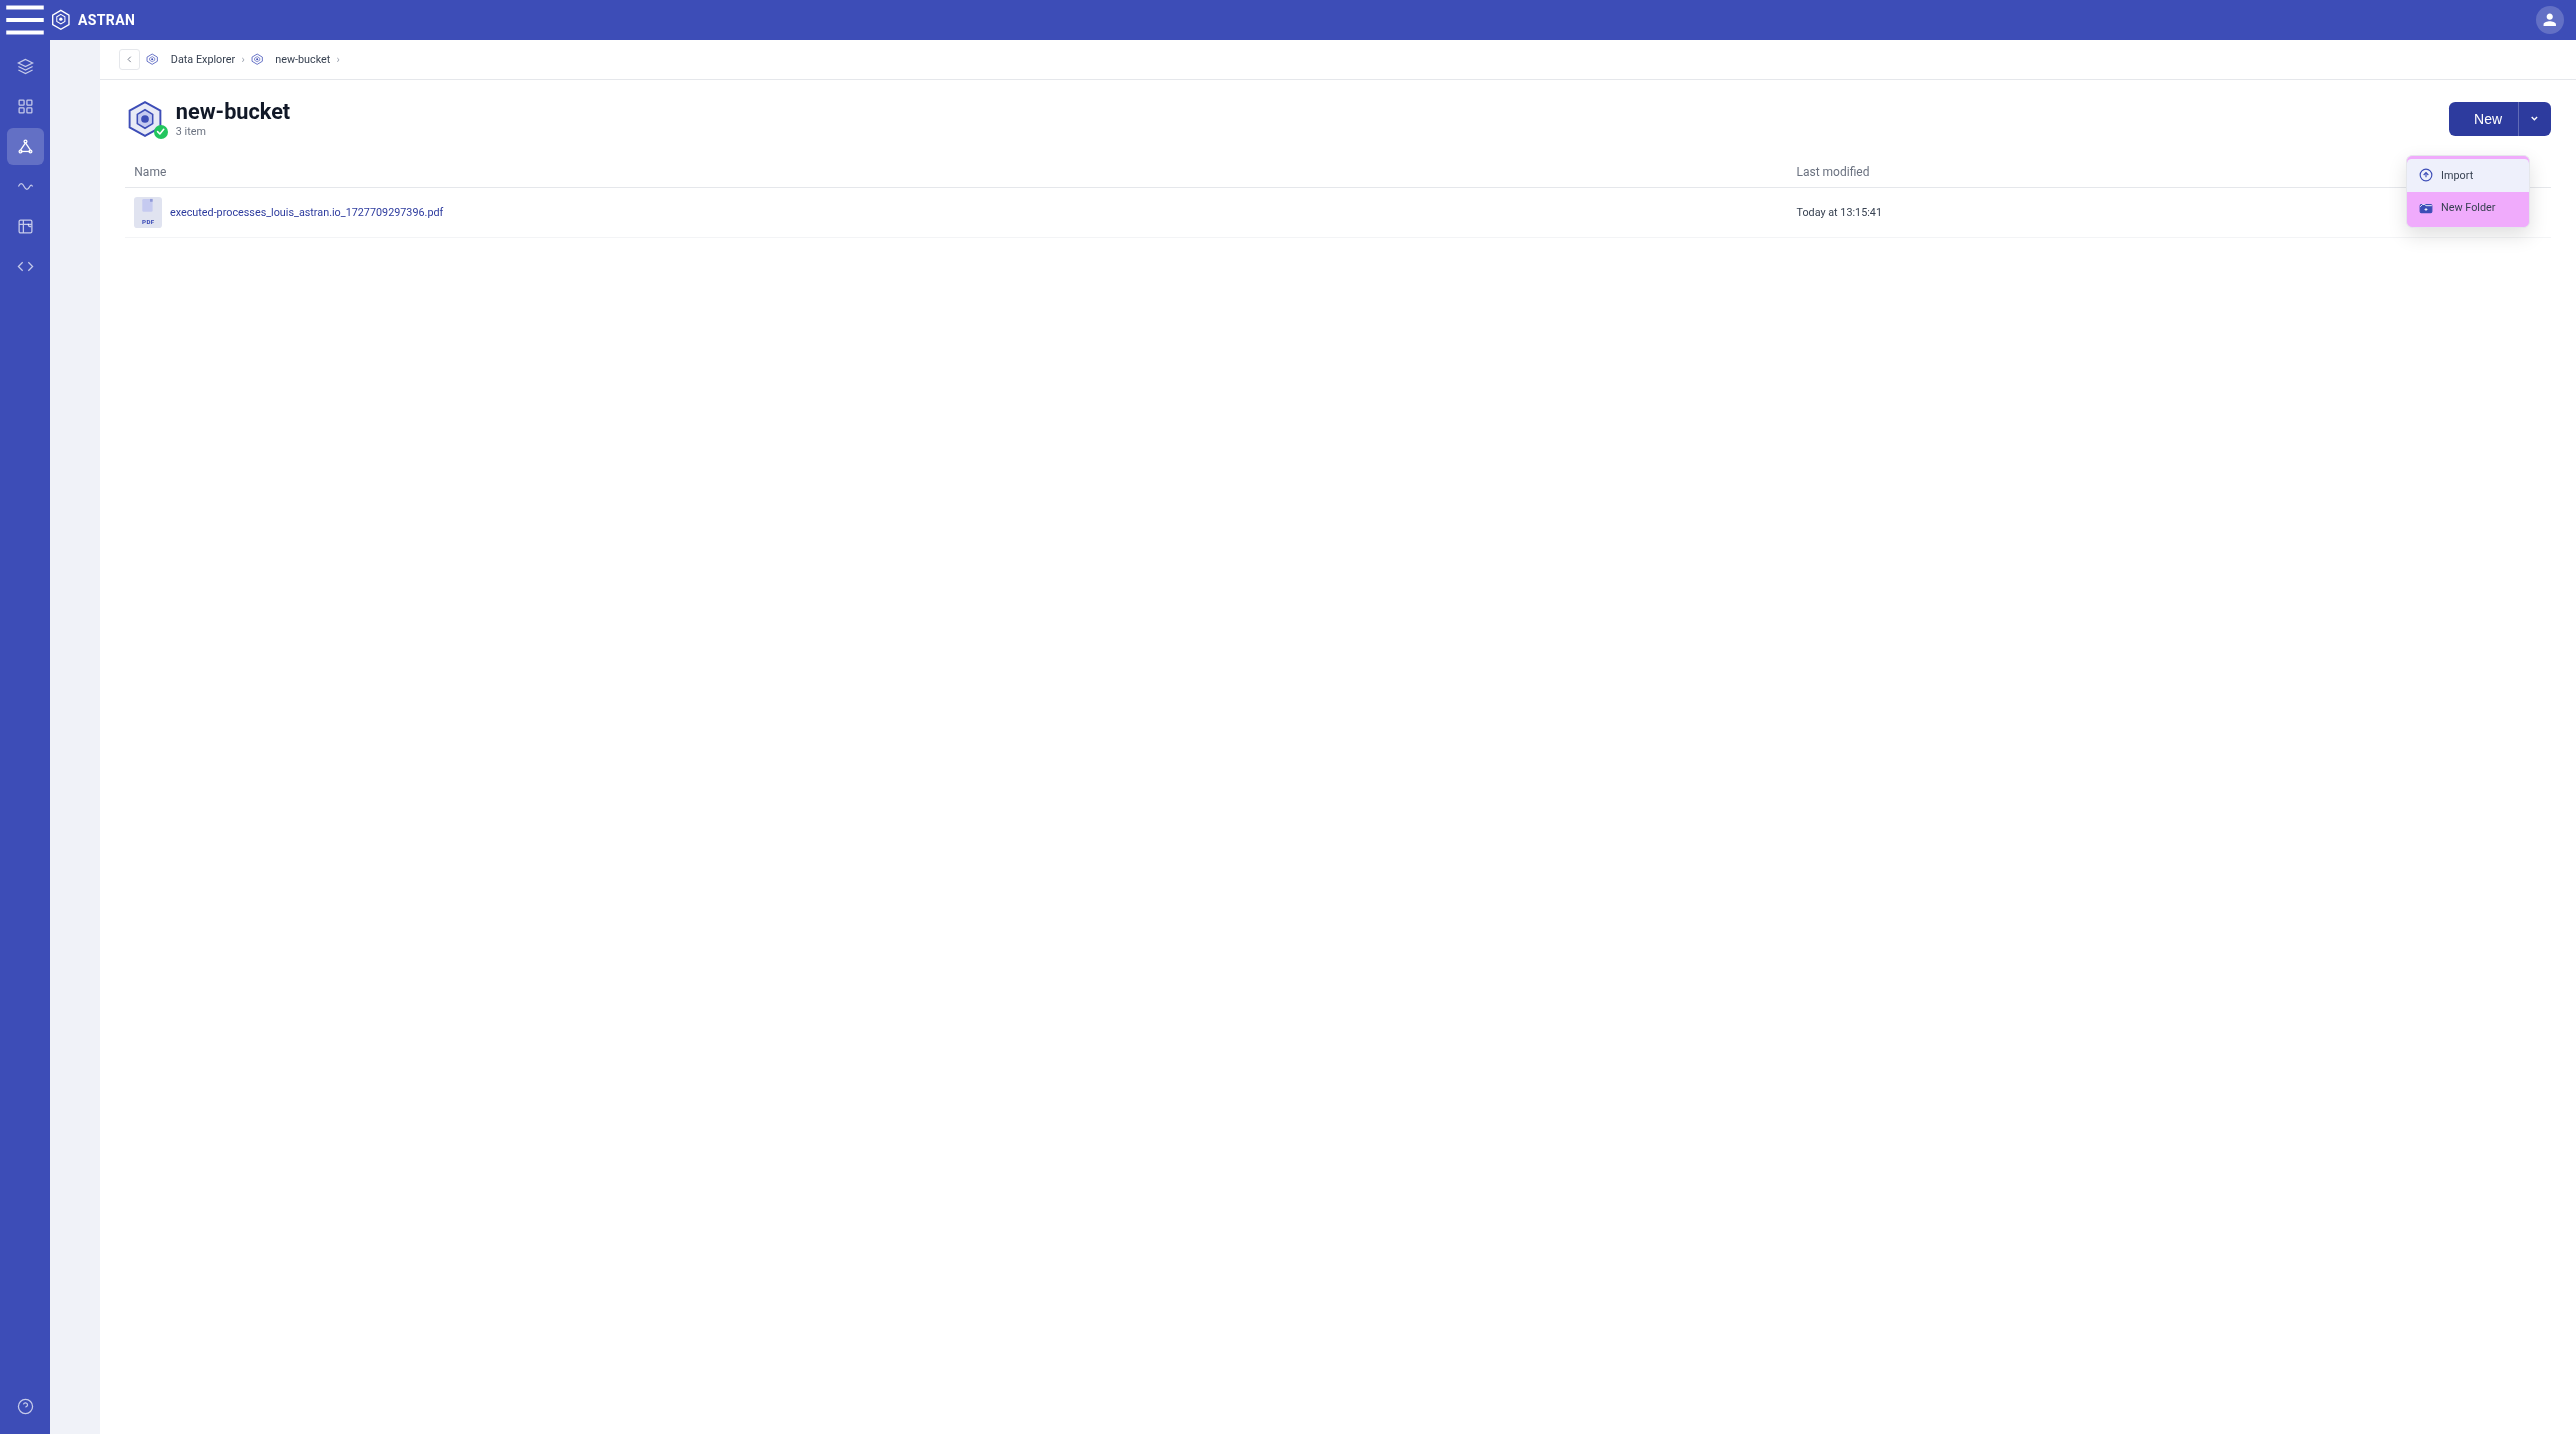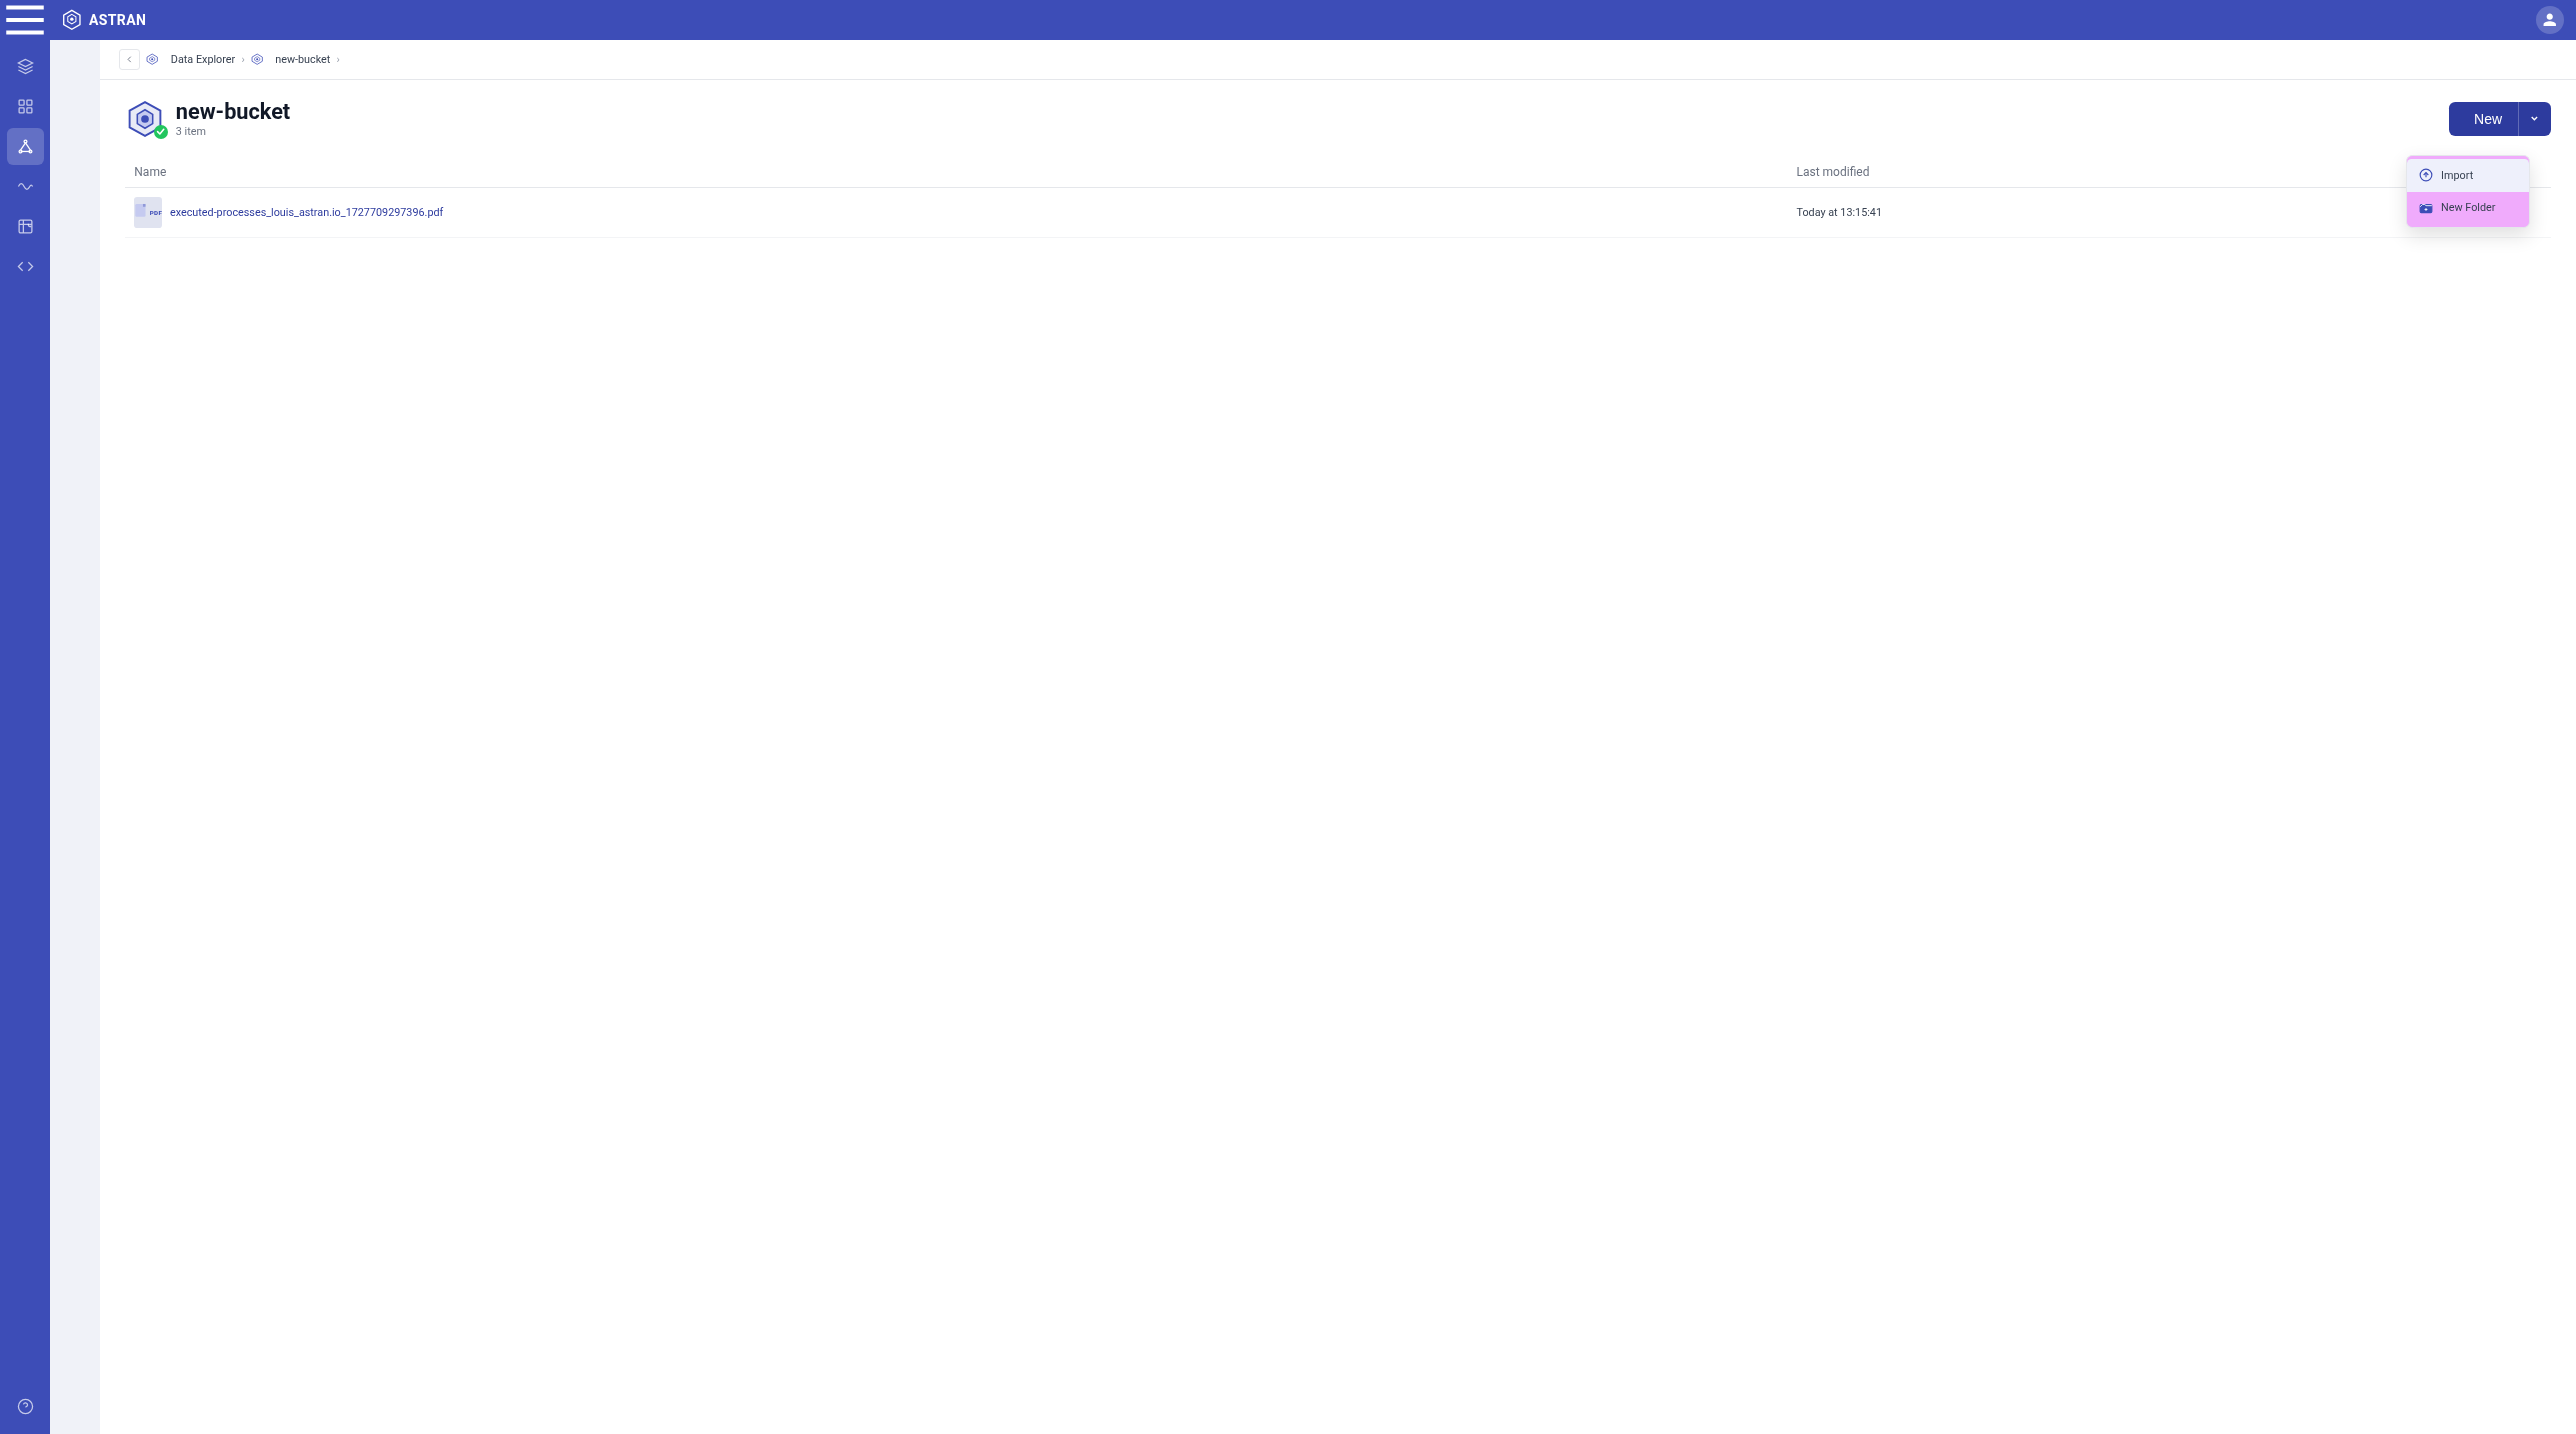--- a/index.html
+++ b/index.html
@@ -55,21 +55,21 @@
       background: #3d4db7;
       display: flex;
       align-items: center;
       justify-content: space-between;
       padding: 0 12.4px 0 0;
       z-index: 100;
     }
     .topbar-left {
       display: flex;
       align-items: center;
-      gap: 11px;
+      gap: 0;
     }
     .topbar-menu {
       width: 50px;
       height: 40px;
       display: flex;
       align-items: center;
       justify-content: center;
       cursor: pointer;
       color: white;
     }
@@ -248,21 +248,21 @@
       height: 31px;
       background: #e0e3f0;
       border-radius: 3.1px;
       display: flex;
       align-items: center;
       justify-content: center;
       font-size: 7px;
       font-weight: 700;
       color: #3d4db7;
       flex-shrink: 0;
-      flex-direction: row;
+      flex-direction: column;
       position: relative;
     }
     .file-icon-pdf {
       background: #e0e3f0;
       color: #3d4db7;
     }
     .file-icon-label {
       font-size: 6.2px;
       font-weight: 800;
       letter-spacing: 0.4px;

